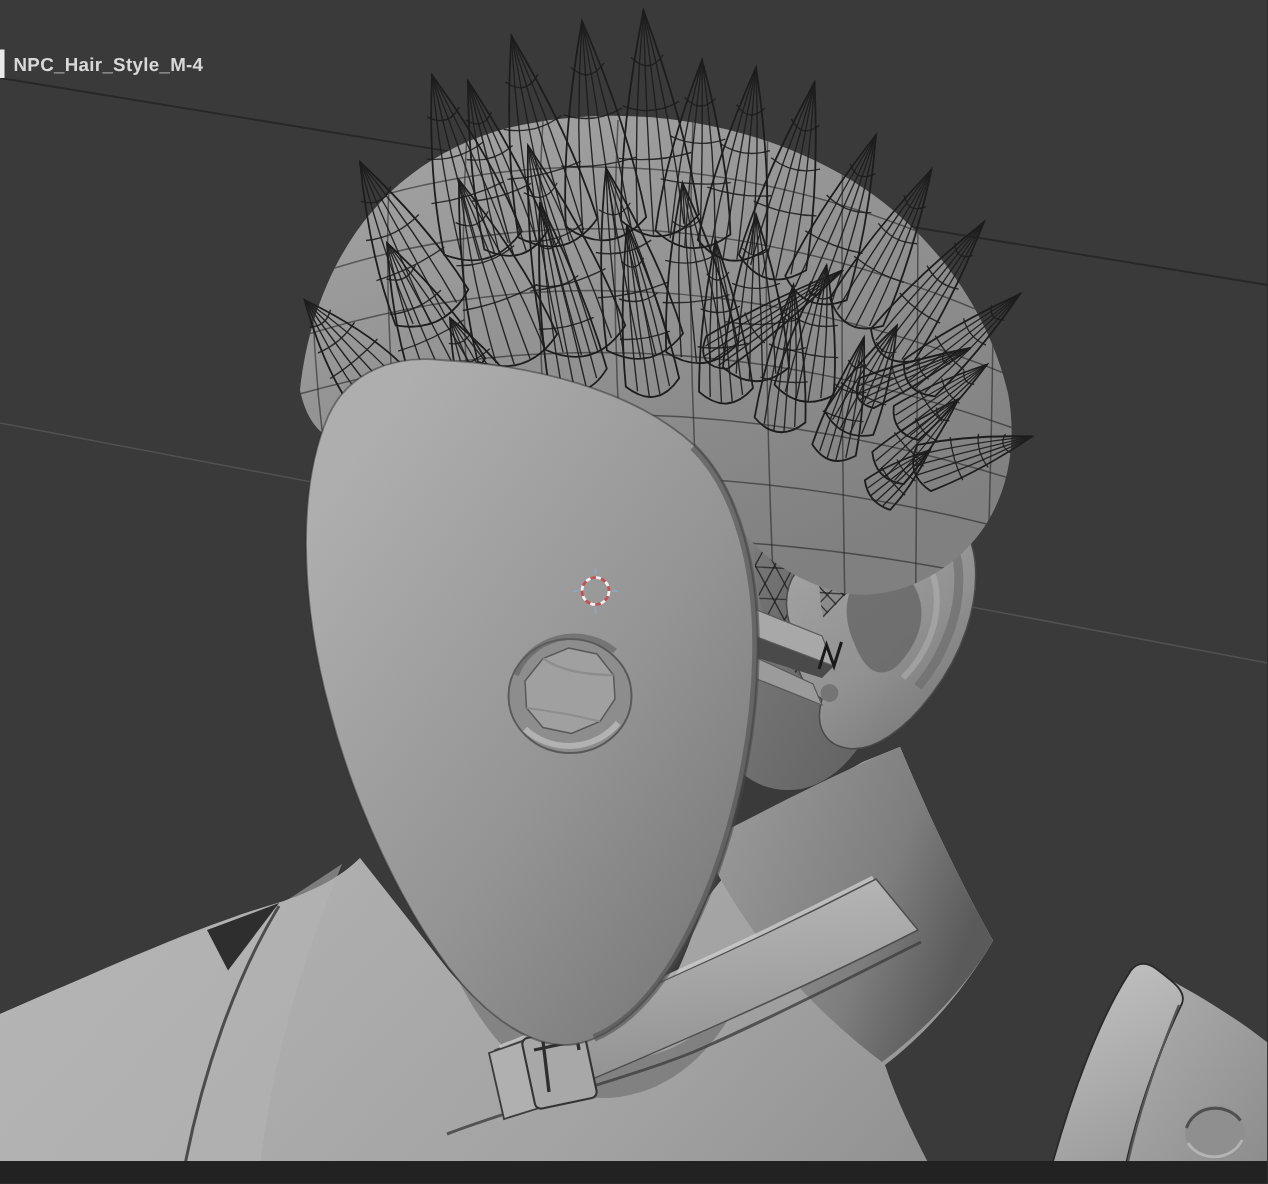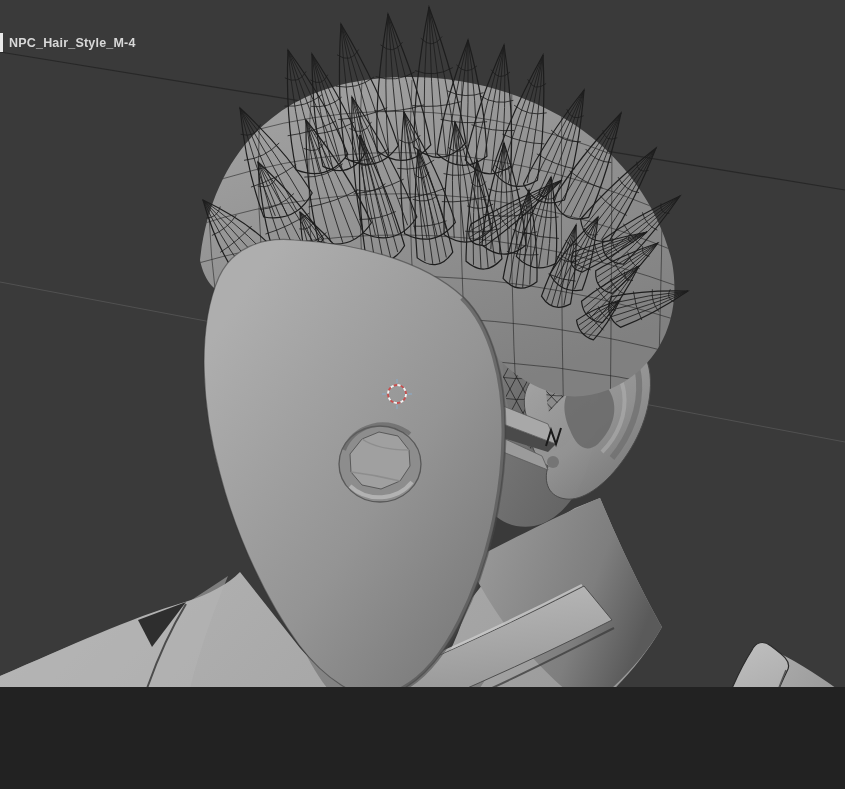--- a/index.html
+++ b/index.html
@@ -1,16 +1,16 @@
 <!DOCTYPE html>
 <html style="--background: #3a3a3a; --wireframe: #1d1d1d; --grid-line-dark: #272727; --grid-line-light: #515151; --label-text: #d8d8d8; --label-marker: #e9e9e9; --cursor-red: #c84f4f; --cursor-white: #f2f2f2; --cursor-tick: #8fa7bd; --surface-light: #b4b4b4; --surface-mid: #969696; --surface-dark: #5c5c5c;"><head>
 <meta charset="utf-8">
 <style>
   html,body{margin:0;padding:0;background:#222;}
-  #stage{position:relative;width:845px;height:687px;overflow:hidden;
+  #stage{position:relative;width:845px;height:774px;overflow:hidden;
          font-family:"Liberation Sans",sans-serif;background:var(--background,#3a3a3a);}
   #viewport{position:absolute;left:0;top:0;}
   .bg-rect{fill:var(--background,#3a3a3a);}
   .grid-dark{stroke:var(--grid-line-dark,#262626);stroke-width:1.2;fill:none;}
   .grid-light{stroke:var(--grid-line-light,#525252);stroke-width:1;fill:none;}
   .wire{stroke:var(--wireframe,#1d1d1d);fill:none;}
   .obj-label{position:absolute;left:9px;top:36px;font-size:12.5px;font-weight:700;
              letter-spacing:.2px;color:var(--label-text,#d8d8d8);user-select:none;}
   .label-marker{position:absolute;left:0;top:33px;width:3px;height:19px;
                 background:var(--label-marker,#e9e9e9);}

